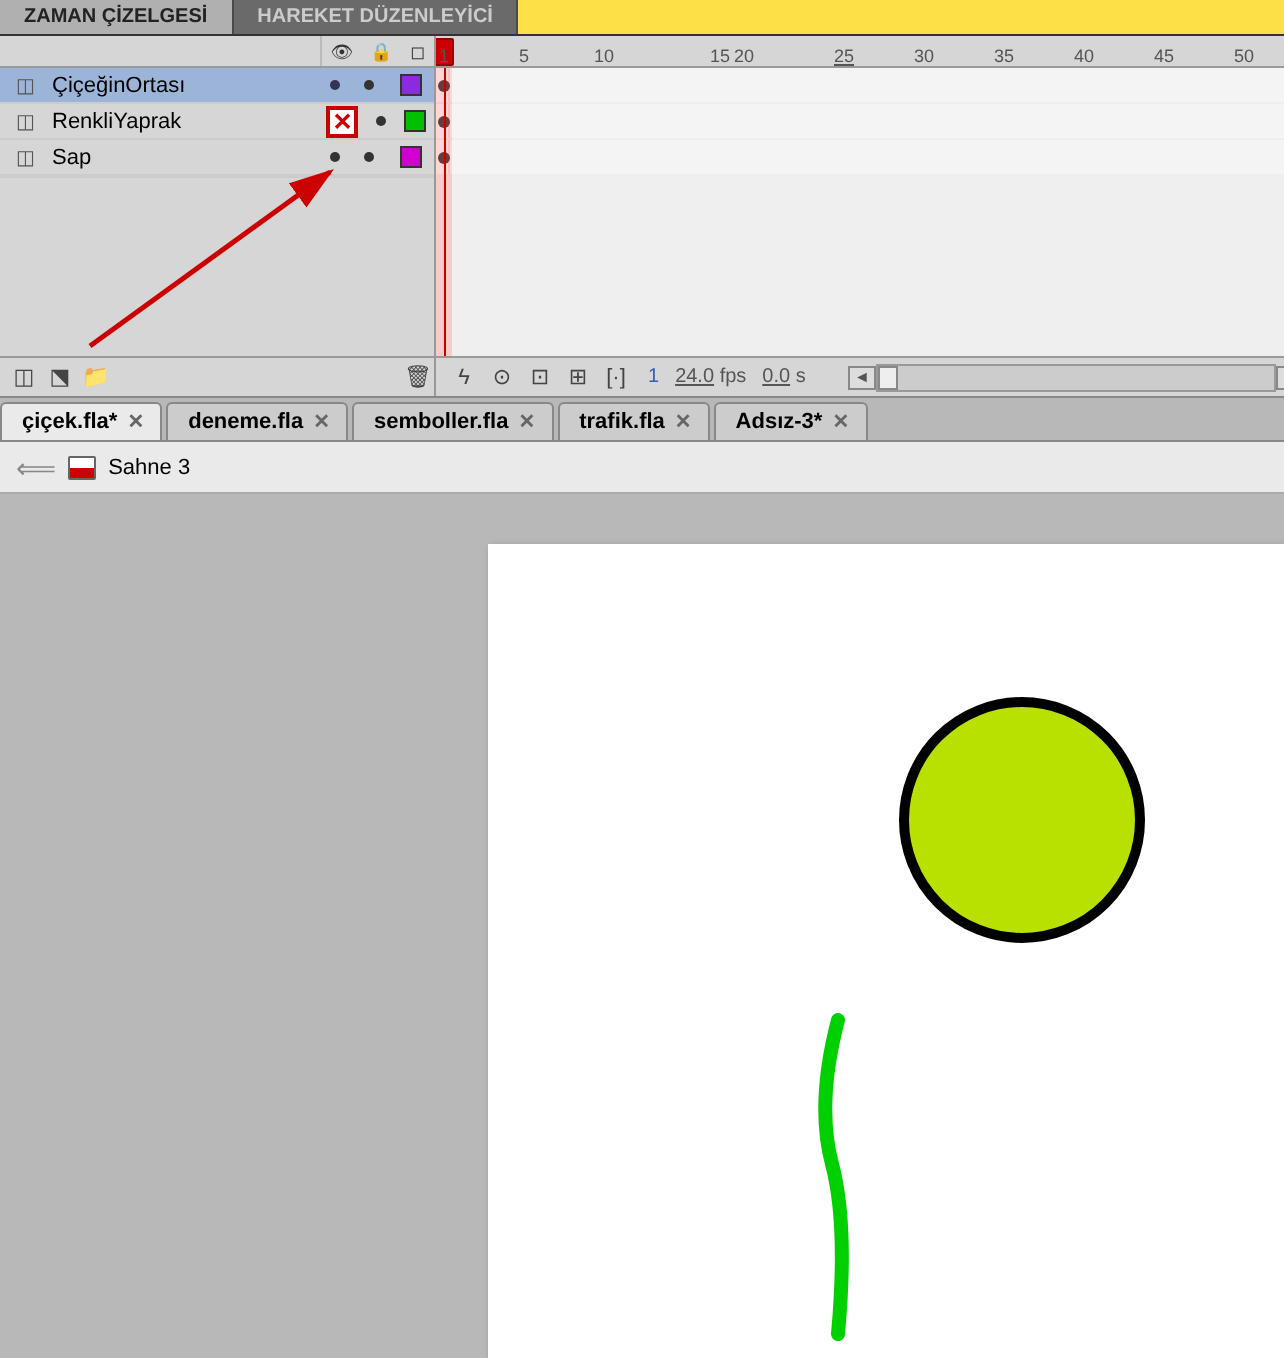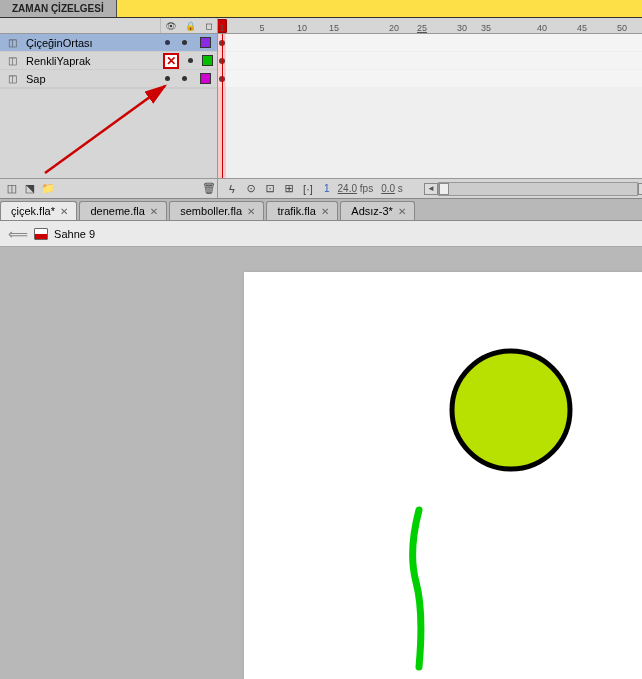--- a/index.html
+++ b/index.html
@@ -46,59 +46,60 @@
   .tl-footer-status { flex:1; display:flex; align-items:center; gap:8px; padding-left:6px; font-size:10px; color:#555;}
   .footer-icons { display:flex; gap:3px; align-items:center;}
   .fps-u { text-decoration: underline; }
   .scrollbar { margin-left:auto; margin-right:4px; width:200px; height:14px; background:#ccc; border:1px solid #999; position:relative;}
   .scrollbar .thumb{ position:absolute; left:0; top:0; bottom:0; width:10px; background:#eee; border:1px solid #888;}
   .scrollbar .arrow{ position:absolute; top:0; width:14px; height:100%; background:#ddd; display:flex; align-items:center; justify-content:center; font-size:8px; border:1px solid #888;}
   .scrollbar .arrow.left{left:-15px;}
   .scrollbar .arrow.right{right:-15px;}
   
   .doc-tabs { display:flex; background:#b8b8b8; border-bottom:1px solid #888; height:22px; align-items:end;}
-  .doc-tab { padding:3px 8px 3px 10px; background:#ccc; border:1px solid #888; border-bottom:none; margin-right:2px; display:flex; align-items:center; gap:5px; border-radius:3px 3px 0 0; font-size:11px; cursor:pointer;}
+  .doc-tab { padding:3px 8px 3px 10px; background:#ccc; border:1px solid #888; border-bottom:none; margin-right:2px; display:flex; align-items:center; gap:5px; border-radius:3px 3px 0 0; font-size:11px; cursor:pointer;font-weight:bold;}
   .doc-tab.active { background:#eaeaea;}
   .close-x { color:#666; font-size:10px; cursor:pointer;}
   
   .edit-bar { background:#eaeaea; height:26px; display:flex; align-items:center; padding:0 8px; gap:6px; border-bottom:1px solid #aaa;}
   .back-arrow { color:#888; font-size:14px;}
   .scene-icon { width:14px; height:12px; background:linear-gradient(#fff 50%,#c00 50%); border:1px solid #666; border-radius:1px;}
   
   .stage-wrap { background:#b8b8b8; height:434px; position:relative; overflow:hidden;}
   .stage { position:absolute; left:244px; top:25px; width:398px; height:415px; background:#fff; box-shadow:2px 2px 4px rgba(0,0,0,0.4);}
   
   .annotation-arrow { position:absolute; z-index:20; pointer-events:none;}
 </style>
 </head>
 <body>
 
 <div class="panel-tabs">
   <div class="panel-tab active">ZAMAN ÇİZELGESİ</div>
+  <div class="panel-tab">HAREKET DÜZENLEYİCİ</div>
 </div>
 
 <div class="timeline">
 
   <div class="tl-header">
     <div class="tl-header-left"></div>
     <div class="tl-header-ctrls">
       <span class="hicon">👁</span>
       <span class="hicon">🔒</span>
       <span class="hicon">◻</span>
     </div>
     <div class="tl-ruler" id="ruler">
       <div class="tl-playhead-marker" style="left:4px"></div>
     <span class="rtick" style="left: 4px;">1</span>
         <span class="rtick" style="left: 44px;">5</span>
         <span class="rtick" style="left: 84px;">10</span>
-        <span class="rtick" style="left: 116px; margin-top: 20px;">15</span>
-        <span class="rtick" style="left: 176px; text-align: right;">20</span>
+        <span class="rtick" style="left: 142px; margin-top: 20px;">15</span>
+        <span class="rtick" style="left: 154px; text-align: right;">20</span>
         <span class="rtick" style="left: 204px; text-decoration: underline;">25</span>
         <span class="rtick" style="left: 244px;">30</span>
-        <span class="rtick" style="left: 268px; margin-top: 44px;">35</span>
+        <span class="rtick" style="left: 284px; margin-top: 44px;">35</span>
         <span class="rtick" style="left: 324px; margin-top: 14px;">40</span>
         <span class="rtick" style="left: 364px;">45</span>
         <span class="rtick" style="left: 404px;">50</span>
       </div>
   </div>
 
   <div class="tl-layers">
     <div class="tl-layers-left" id="layers-left">
         <div class="layer-row selected">
           <span class="layer-icon">◫</span>
@@ -384,21 +385,21 @@
     </div>
     <div class="doc-tab">
       <span>Adsız-3*</span>
       <span class="close-x">✕</span>
     </div>
   </div>
 
 <div class="edit-bar">
   <span class="back-arrow">⟸</span>
   <span class="scene-icon"></span>
-  <span>Sahne 9</span>
+  <span>Sahne 3</span>
 </div>
 
 <div class="stage-wrap">
   <div class="stage">
     <svg width="398" height="415">
 
       <path d="M 175 238 Q 164 280 172 310 Q 180 340 175 395" stroke="#00d000" stroke-width="7" fill="none" stroke-linecap="round"></path>
 
       <circle cx="267" cy="138" r="59" fill="#b8e000" stroke="#000" stroke-width="5"></circle>
     </svg>

